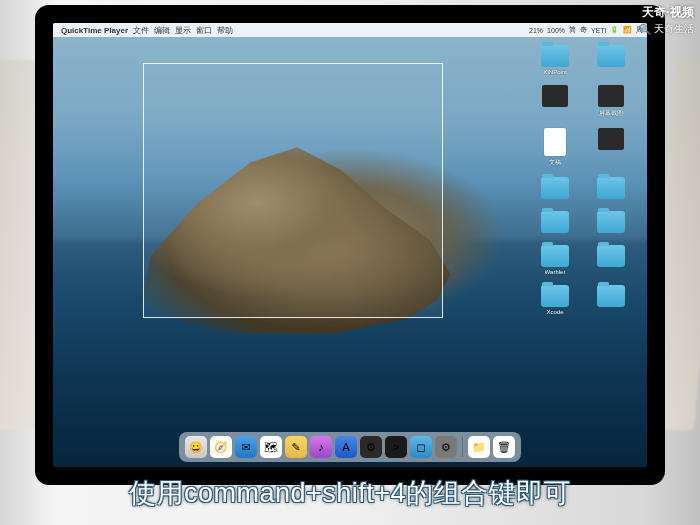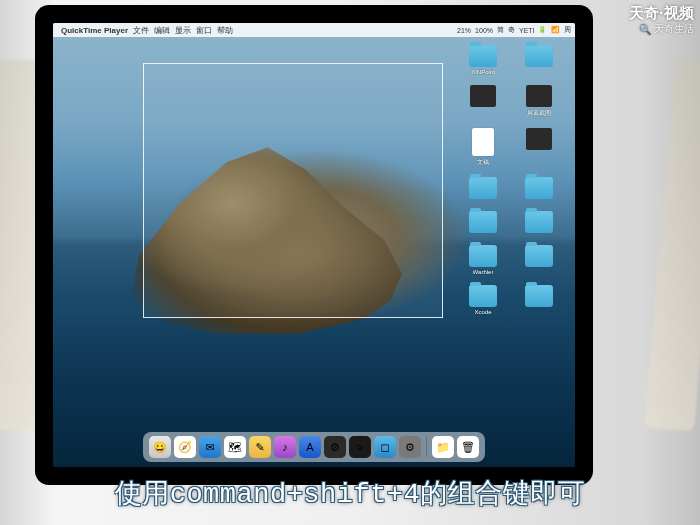--- a/index.html
+++ b/index.html
@@ -17,21 +17,21 @@
 .decor-left, .decor-right {
   position: absolute; top: 60px; height: 370px; width: 50px;
   background: linear-gradient(45deg, rgba(235,226,208,0.6), rgba(200,190,160,0.3));
   border-radius: 8px;
   filter: blur(1px);
 }
 .decor-left { left: -10px; }
 .decor-right { right: -10px; transform: rotate(5deg); }
 .imac {
   position: absolute;
-  left: 35px; top: 5px; width: 558px; height: 480px;
+  left: 35px; top: 5px; width: 630px; height: 480px;
   background: #000;
   border-radius: 14px;
   padding: 18px;
 }
 .screen {
   width: 100%; height: 100%;
   position: relative;
   overflow: hidden;
   border-radius: 2px;
 }
@@ -98,37 +98,36 @@
   backdrop-filter: blur(4px);
 }
 .dock .app {
   width: 22px; height: 22px; border-radius: 5px;
   display: flex; align-items: center; justify-content: center;
   font-size: 11px;
 }
 .dock .divider { width: 1px; height: 20px; background: rgba(0,0,0,0.2); margin: 0 2px; }
 .watermark-top {
   position: absolute; top: 4px; right: 6px;
-  color: #fff; font-size: 15px; font-weight: 600;
+  color: #fff; font-size: 12px; font-weight: 600;
   text-shadow: 0 0 3px rgba(0,0,0,0.6);
 }
 .watermark-sub {
   position: absolute; top: 22px; right: 6px;
   color: #fff; font-size: 10px;
   text-shadow: 0 0 2px rgba(0,0,0,0.6);
   display: flex; align-items: center; gap: 2px;
 }
 .subtitle {
   position: absolute; left: 0; right: 0; bottom: 14px;
   text-align: center;
   font-size: 27px; color: #fff;
   text-shadow: 1px 1px 0 #2a5a7a, -1px -1px 0 #2a5a7a, 1px -1px 0 #2a5a7a, -1px 1px 0 #2a5a7a, 0 0 4px rgba(0,0,0,0.8);
   font-weight: 400;
   letter-spacing: 0.5px;
-  font-family: Liberation Mono, monospace;
 }
 </style>
 </head>
 <body>
 
 <div class="table-surface"></div>
 <div class="decor-left"></div>
 <div class="decor-right"></div>
 
 <div class="imac">

